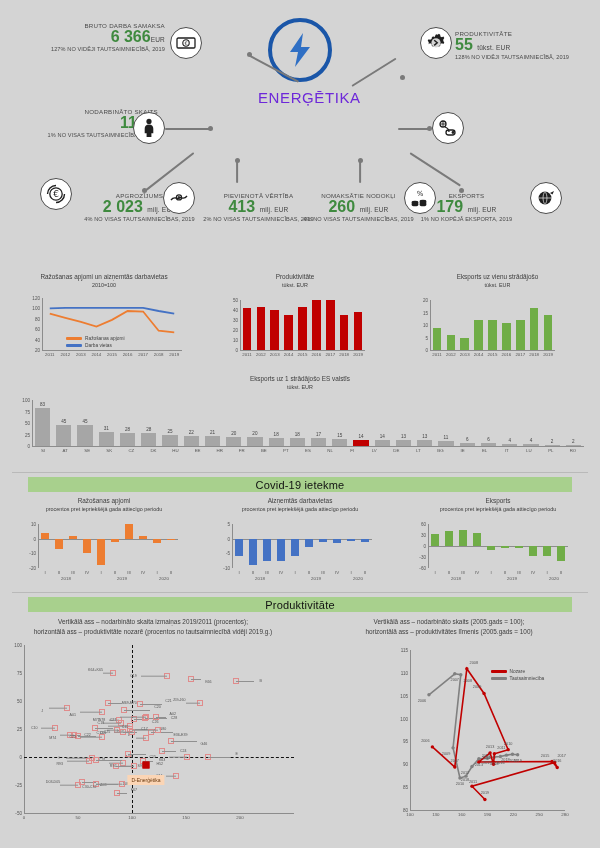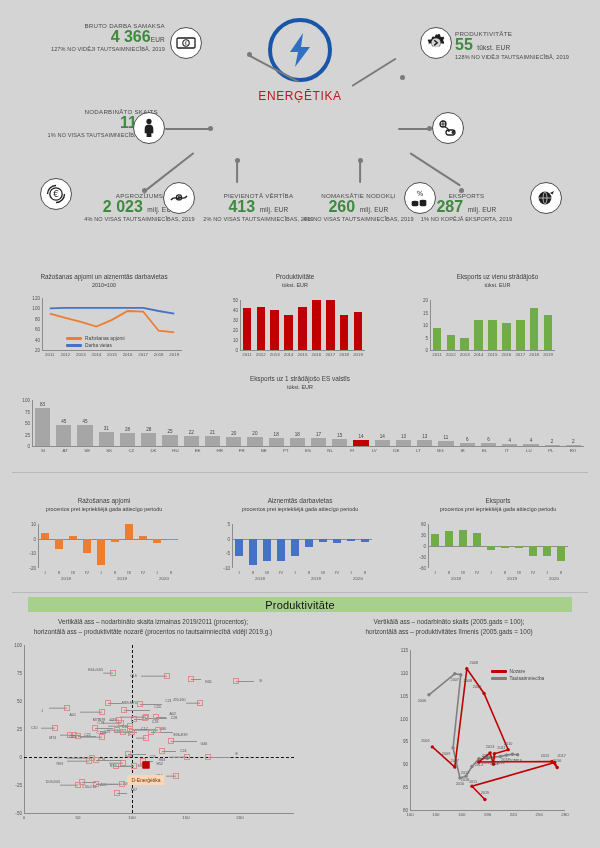--- a/index.html
+++ b/index.html
@@ -28,21 +28,21 @@
   }
   .badge svg{display:block;}
 
   
   .conn{position:absolute;background:#7a7a7a;height:2.2px;transform-origin:0 50%;border-radius:2px;}
   .dot{position:absolute;width:5px;height:5px;border-radius:50%;background:#7a7a7a;}
 
   
   .logo-wrap{position:absolute;left:258px;top:18px;width:84px;text-align:center;}
   .logo-circle{width:56px;height:56px;border-radius:50%;border:4px solid #1a56a8;margin:0 auto;display:flex;align-items:center;justify-content:center;background:#d4d4d4;}
-  .logo-title{margin-top:7px;font-size:12px;letter-spacing:.6px;color:#b91c1c;}
+  .logo-title{margin-top:7px;font-size:15px;letter-spacing:.6px;color:#6d28d9;}
 
   
   .section-bar{
     position:absolute;height:15px;background:#a8d08d;
     display:flex;align-items:center;justify-content:center;
   }
   .section-bar span{font-size:11px;color:#111;letter-spacing:.2px;}
 
   
   .chart-title{font-size:6.4px;text-align:center;color:#3d3d3d;line-height:1.5;}
@@ -96,21 +96,21 @@
   <div class="dot" style="left:400px;top:75px;"></div>
   <div class="conn" style="left:398px;top:128px;width:32px;"></div>
   <div class="dot" style="left:427px;top:126px;"></div>
   <div class="conn" style="left:410px;top:152px;width:60px;transform:rotate(33deg);"></div>
   <div class="dot" style="left:459px;top:188px;"></div>
   <div class="conn" style="left:360px;top:160px;width:22px;transform:rotate(90deg);"></div>
   <div class="dot" style="left:358px;top:158px;"></div>
 
   <div class="kpi r" style="left:20px;top:22px;width:145px;">
     <div class="lbl">BRUTO DARBA SAMAKSA</div>
-    <div class="val"><span>4 366</span><span class="unit">EUR</span></div>
+    <div class="val"><span>6 366</span><span class="unit">EUR</span></div>
     <div class="sub">127% NO VIDĒJI TAUTSAIMNIECĪBĀ, 2019</div>
   </div>
   <div class="badge" style="left:170px;top:27px;">
     <svg width="20" height="14" viewBox="0 0 20 14">
         <rect x="1" y="2" width="18" height="10" rx="1.2" fill="none" stroke="#1f1f1f" stroke-width="1.3"></rect>
         <circle cx="10" cy="7" r="3.2" fill="none" stroke="#1f1f1f" stroke-width="1.1"></circle>
         <text x="10" y="9.4" font-size="5" text-anchor="middle" fill="#1f1f1f" font-family="DejaVu Sans">€</text>
       </svg>
   </div>
 
@@ -189,21 +189,21 @@
         <rect x="1.7" y="13" width="6.6" height="3" fill="#1f1f1f"></rect>
         <ellipse cx="5" cy="16" rx="3.3" ry="1.3" fill="#1f1f1f"></ellipse>
         <ellipse cx="13" cy="12" rx="3.3" ry="1.3" fill="#1f1f1f"></ellipse>
         <rect x="9.7" y="12" width="6.6" height="4" fill="#1f1f1f"></rect>
         <ellipse cx="13" cy="16" rx="3.3" ry="1.3" fill="#1f1f1f"></ellipse>
       </svg>
   </div>
 
   <div class="kpi c" style="left:404px;top:192px;width:125px;">
     <div class="lbl">EKSPORTS</div>
-    <div class="val"><span>287</span> <span class="unit">milj. EUR</span></div>
+    <div class="val"><span>179</span> <span class="unit">milj. EUR</span></div>
     <div class="sub">1% NO KOPĒJĀ EKSPORTA, 2019</div>
   </div>
   <div class="badge" style="left:530px;top:182px;">
     <svg width="20" height="20" viewBox="0 0 20 20">
         <circle cx="9" cy="10" r="6.4" fill="#1f1f1f"></circle>
         <path d="M2.6 10h12.8M9 3.6c2.6 2.5 2.6 10.3 0 12.8M9 3.6C6.4 6.1 6.4 13.9 9 16.4" fill="none" stroke="#d4d4d4" stroke-width=".8"></path>
         <path d="M14 5l4-2-1.5 3.4z" fill="#1f1f1f"></path>
       </svg>
   </div>
 
@@ -397,20 +397,23 @@
       <div class="xtick" style="left:430.56px;">IE</div>
       <div class="xtick" style="left:452.64px;">EL</div>
       <div class="xtick" style="left:474.71999999999997px;">IT</div>
       <div class="xtick" style="left:496.8px;">LU</div>
       <div class="xtick" style="left:518.88px;">PL</div>
       <div class="xtick" style="left:540.9599999999999px;">RO</div>
     </div>
 
   <div class="divider" style="left:12px;top:472px;width:576px;"></div>
 
+  <div class="section-bar" style="left:28px;top:477px;width:544px;">
+    <span>Covid-19 ietekme</span>
+  </div>
 
   <div style="position:absolute;left:14px;top:496px;width:180px;">
     <div class="chart-title">Ražošanas apjomi</div>
     <div class="chart-sub">procentos pret iepriekšējā gada attiecīgo periodu</div>
   </div>
   <div class="plot" id="plotC1" style="position:absolute;left:38px;top:524px;width:140px;height:44px;">
       <div class="axis-y"></div>
       <div class="axis-x" style="top:14.666666666666668px;"></div>
       <div class="ytick" style="top:44px;">-20</div>
       <div class="ytick" style="top:29.333333333333336px;">-10</div>

